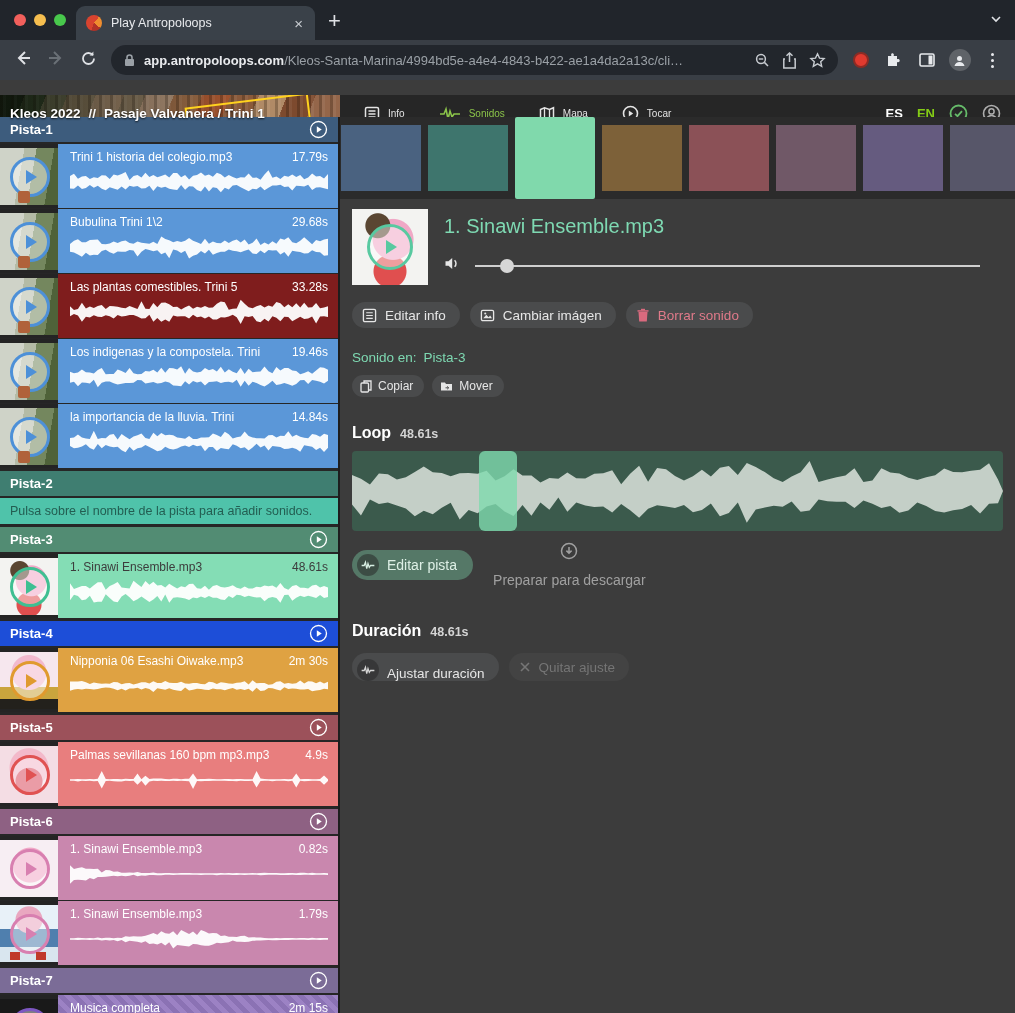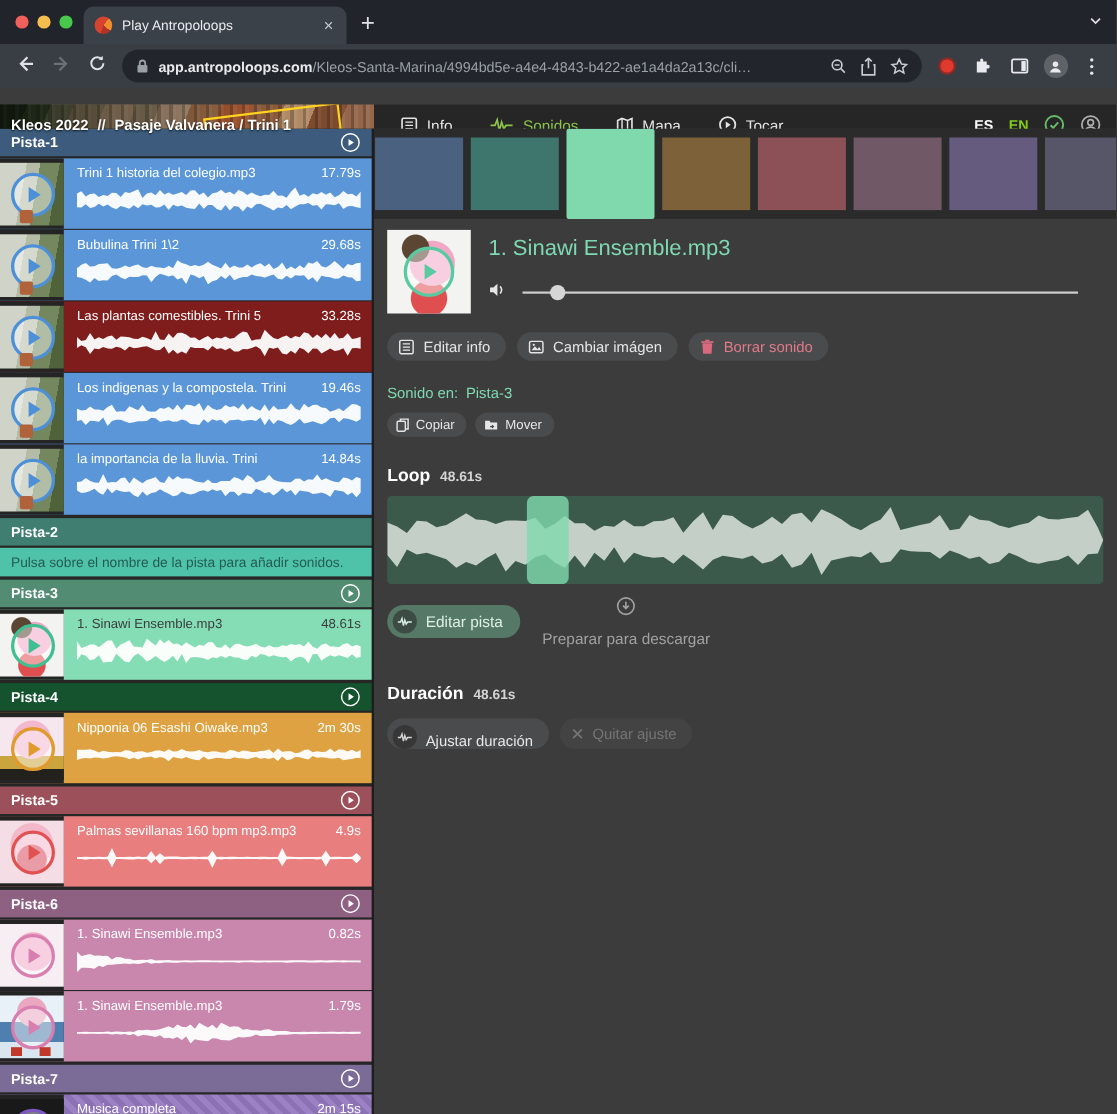--- a/index.html
+++ b/index.html
@@ -34,21 +34,21 @@
   .hdr-left{width:340px;flex:none;position:relative;overflow:hidden;
     background:
       radial-gradient(circle at 58% 88%,#e8c31e 0 3px,rgba(0,0,0,0) 4px),
       linear-gradient(90deg,rgba(8,12,6,.6),rgba(10,10,10,.25) 45%,rgba(0,0,0,0) 70%),
       repeating-linear-gradient(90deg,rgba(30,20,10,.25) 0 3px,rgba(255,255,255,.06) 3px 6px,rgba(0,0,0,0) 6px 11px),
       linear-gradient(112deg,#1c2917 0 7%,#35462a 7% 13%,#6a6a4d 13% 19%,#8c7a5c 19% 27%,#a78b6d 27% 35%,#8f7c60 35% 41%,#b39478 41% 49%,#9a6a45 49% 57%,#a4552f 57% 65%,#8a5a3a 65% 73%,#b08a66 73% 81%,#7d4a2e 81% 89%,#94664a 89% 100%);}
   .map-outline{position:absolute;left:188px;top:5px;width:120px;height:60px;border:2px solid #ffd21e;transform:rotate(-7deg);}
   .breadcrumb{position:relative;z-index:2;display:flex;gap:8px;align-items:center;height:100%;padding-left:10px;color:#fff;font-size:13.5px;font-weight:bold;text-shadow:0 1px 2px rgba(0,0,0,.8);white-space:nowrap;}
   .breadcrumb .sep{font-weight:bold;opacity:.95;}
   .hdr-right{flex:1;background:#262626;display:flex;align-items:center;padding:0 14px 0 24px;box-sizing:border-box;color:#e4e4e4;}
-  .nav-item{display:flex;align-items:center;gap:8px;margin-right:34px;font-size:14px;}
+  .nav-item{display:flex;align-items:center;gap:8px;margin-right:34px;font-size:10px;}
   .nav-item svg{display:block;}
   .nav-item.active{color:#8bc34a;}
   .hdr-spacer{flex:1;}
   .lang{font-size:13px;font-weight:bold;margin-left:14px;}
   .lang.on{color:#fff;} .lang.off{color:#84cc16;}
   .hdr-ic{margin-left:14px;display:flex;}
 
   
   .sidebar{position:absolute;top:117px;bottom:0;left:0;width:340px;background:#262626;overflow:hidden;border-right:2px solid #1d1d1d;box-sizing:border-box;}
   .track{margin-bottom:3px;}
@@ -413,21 +413,21 @@
               <span class="clip-name">1. Sinawi Ensemble.mp3</span>
               <span class="clip-dur">48.61s</span>
             </div>
             <svg class="wave" viewBox="0 0 260 26" preserveAspectRatio="none">
               <path d="M0 13 L0 5.4 L4 10.5 L8 9.2 L12 7.8 L16 7.8 L20 9.9 L24 7.2 L28 4.6 L32 4.5 L36 11.0 L40 7.8 L44 6.2 L48 4.4 L52 9.2 L56 9.5 L60 10.0 L64 3.2 L68 6.0 L72 8.6 L76 3.5 L80 6.7 L84 4.1 L88 7.3 L92 7.0 L96 9.0 L100 5.9 L104 8.1 L108 10.0 L112 8.0 L116 8.8 L120 6.0 L124 5.8 L128 9.8 L132 10.2 L136 7.6 L140 11.0 L144 7.7 L148 6.9 L152 8.6 L156 9.2 L160 8.5 L164 7.2 L168 9.3 L172 10.1 L176 8.3 L180 9.9 L184 9.9 L188 8.4 L192 8.9 L196 7.3 L200 8.1 L204 7.4 L208 9.3 L212 5.3 L216 9.5 L220 11.1 L224 7.9 L228 6.9 L232 9.3 L236 9.3 L240 9.9 L244 7.4 L248 6.7 L252 9.2 L256 7.9 L260 9.2 L260 13 L260 17.4 L256 18.3 L252 15.5 L248 18.3 L244 17.1 L240 16.2 L236 17.3 L232 16.2 L228 17.9 L224 20.5 L220 15.3 L216 15.5 L212 22.4 L208 18.1 L204 17.4 L200 18.3 L196 21.1 L192 17.6 L188 17.8 L184 17.1 L180 16.2 L176 17.4 L172 15.8 L168 15.3 L164 18.2 L160 16.5 L156 19.9 L152 19.6 L148 17.9 L144 17.9 L140 16.5 L136 18.3 L132 16.8 L128 18.5 L124 17.8 L120 19.9 L116 18.6 L112 17.9 L108 17.6 L104 18.0 L100 22.3 L96 15.2 L92 21.2 L88 16.5 L84 19.6 L80 21.6 L76 19.3 L72 16.8 L68 19.3 L64 21.1 L60 17.5 L56 14.8 L52 16.8 L48 21.8 L44 21.3 L40 18.2 L36 15.0 L32 21.4 L28 21.5 L24 22.0 L20 16.2 L16 19.4 L12 20.1 L8 16.5 L4 15.4 L0 20.2 Z" fill="rgba(255,255,255,.95)"></path>
             </svg>
           </div>
         </div>
       </section>
       <section class="track">
-        <div class="track-header" style="background: #14532d;">
+        <div class="track-header" style="background: #1d4ed8;">
           <span>Pista-4</span>
           <span class="track-play">
             <svg viewBox="0 0 20 20" width="19" height="19">
               <circle cx="10" cy="10" r="8.4" fill="none" stroke="#fff" stroke-width="1.4"></circle>
               <path d="M8.2 6.6l5.2 3.4-5.2 3.4z" fill="#fff"></path>
             </svg>
           </span>
         </div>
         <div class="clip" style="background: rgb(223, 162, 66);">
           <div class="thumb-wrap">

